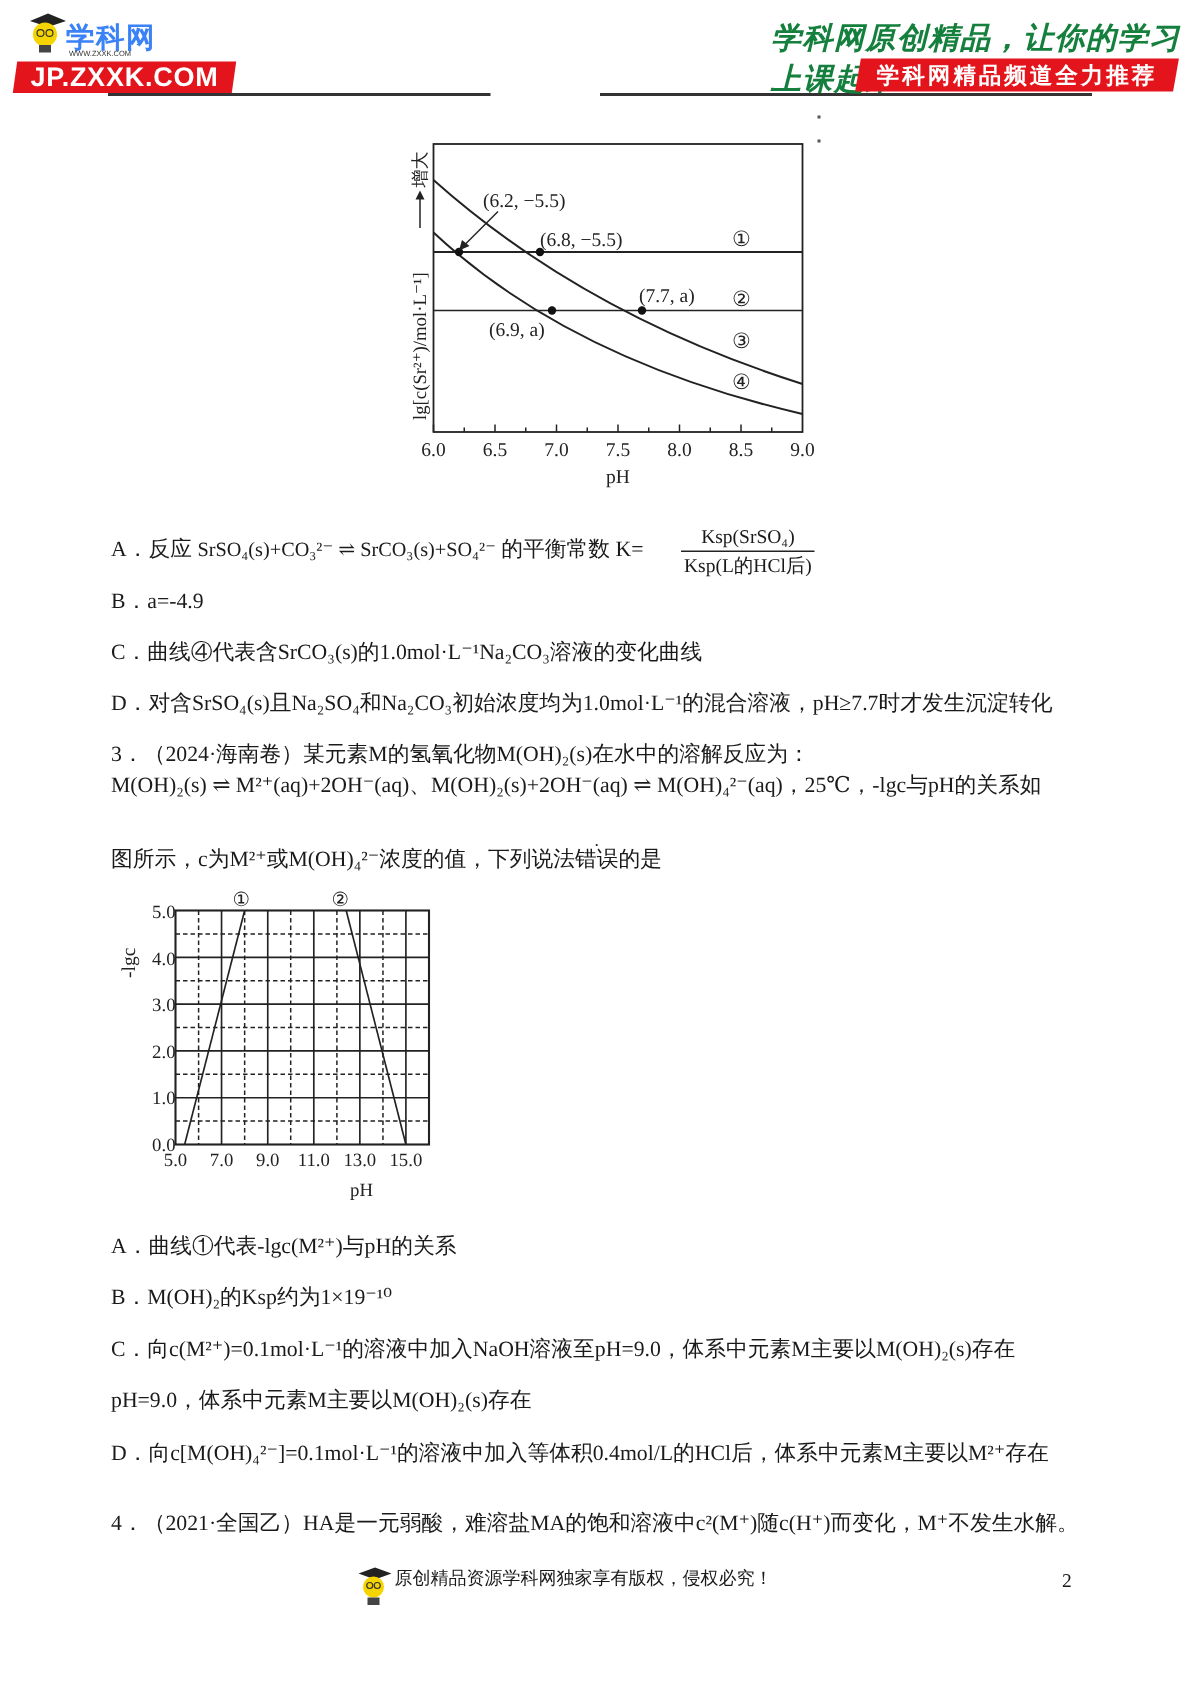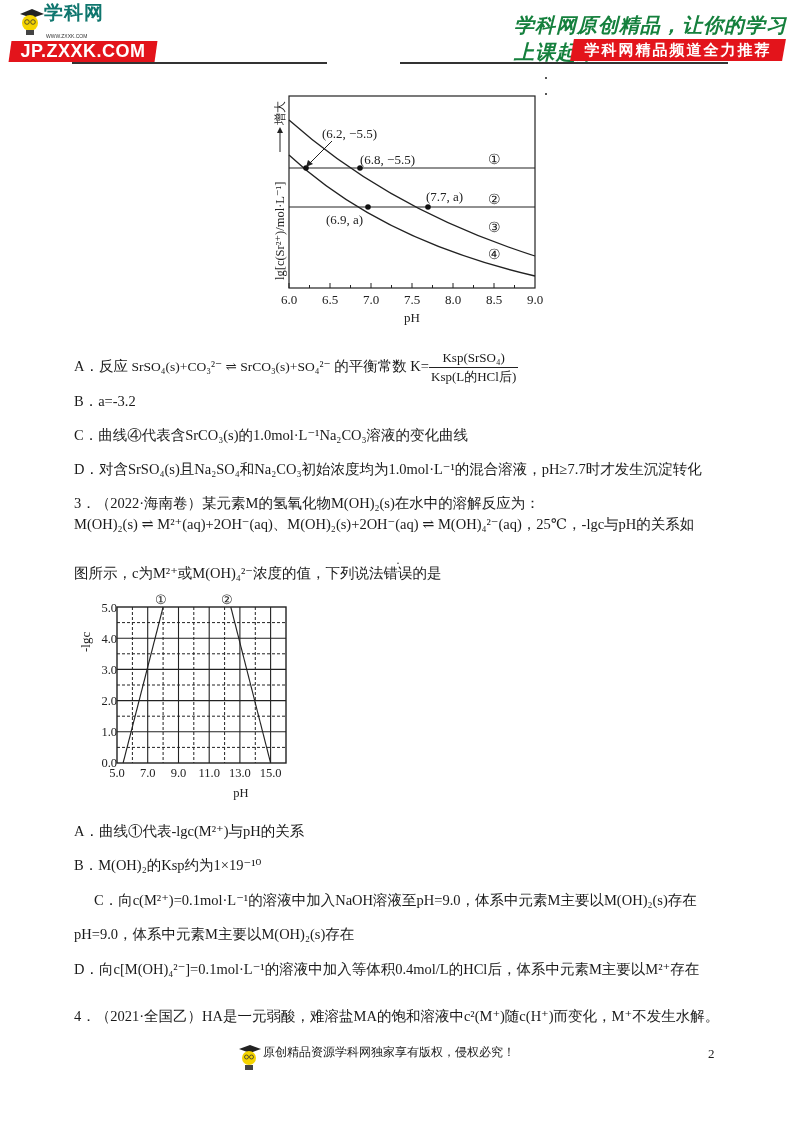--- a/index.html
+++ b/index.html
@@ -1,36 +1,36 @@
 <!DOCTYPE html>
 <html><head>
 <meta charset="utf-8">
 <style>
   html, body { margin:0; padding:0; background:#ffffff; }
   body { width:800px; height:1132px; position:relative; overflow:hidden;
          font-family:"Liberation Serif","DejaVu Serif",serif; color:#1a1a1a; }
   .abs { position:absolute; }
   
   .logo-mascot { left:18px; top:8px; width:26px; height:28px; }
-  .logo-cn { left:44px; top:0; font-family:"DejaVu Sans",sans-serif; font-weight:bold; font-size:19px; color:#0f766e; letter-spacing:1px; }
+  .logo-cn { left:44px; top:12px; font-family:"DejaVu Sans",sans-serif; font-weight:bold; font-size:19px; color:#3b82f6; letter-spacing:1px; }
   .logo-url { left:46px; top:33px; font-family:"Liberation Sans",sans-serif; font-size:5px; color:#333; }
   .logo-jp { left:10px; top:41px; width:146px; height:21px; background:#e3141b;
              transform:skewX(-8deg); }
   .logo-jp span { display:block; transform:skewX(8deg); color:#fff; font-family:"Liberation Sans",sans-serif;
              font-weight:bold; font-size:18px; line-height:21px; text-align:center; letter-spacing:0.5px; }
   .header-rule { left:72px; top:62px; width:255px; height:2px; background:#333; }
   .header-rule2 { left:400px; top:62px; width:328px; height:2px; background:#333; }
   .slogan { left:514px; top:12px; font-family:"DejaVu Serif",serif; font-style:italic; font-weight:bold; font-size:20px; color:#15803d; letter-spacing:1px; }
   .red-banner { left:572px; top:39px; width:212px; height:22px; background:#e3141b; transform:skewX(-10deg); }
   .red-banner span { display:block; transform:skewX(10deg); color:#fff; font-family:"DejaVu Sans",sans-serif;
              font-weight:bold; font-size:15px; line-height:22px; text-align:center; letter-spacing:2px; }
   .dot { width:1.5px; height:1.5px; background:#555; }
   
   .line { position:absolute; left:74px; font-size:14.5px; line-height:18px; white-space:nowrap; }
-  .frac { display:inline-block; vertical-align:middle; text-align:center; font-size:13px; }
+  .frac { display:inline-block; vertical-align:middle; text-align:center; font-size:13px;margin-left:25px; }
   .frac .num { display:block; border-bottom:1px solid #222; padding:0 2px; }
   .frac .den { display:block; padding:0 2px; }
   .emph-dot { position:relative;font-family:Liberation Serif, serif; }
   .emph-dot::after { content:"·"; position:absolute; left:50%; top:-11px; transform:translateX(-50%); font-size:12px; }
   svg text { font-family:"Liberation Serif","DejaVu Serif",serif; }
   .footer-text { left:263px; top:1044px; font-family:Liberation Mono, monospace; font-size:12px; }
   .page-num { left:708px; top:1046px; font-size:13px; }
 </style>
 </head>
 <body>
@@ -119,25 +119,25 @@
     <text x="27" y="0" font-size="12" fill="#222" font-family="DejaVu Serif, serif">增大</text>
   </g>
 </svg>
 
 <div class="line" style="top:349px;">
   <span>A．反应</span>
   <span style="font-size:13.5px;">SrSO₄(s)+CO₃²⁻ ⇌ SrCO₃(s)+SO₄²⁻</span>
   <span>的平衡常数</span>
   <span>K=</span><span class="frac"><span class="num">Ksp(SrSO₄)</span><span class="den">Ksp(L的HCl后)</span></span>
 </div>
-<div class="line" style="top:392px;">B．a=-3.2</div>
+<div class="line" style="top:392px;">B．a=-4.9</div>
 <div class="line" style="top:426px;">C．曲线④代表含SrCO₃(s)的1.0mol·L⁻¹Na₂CO₃溶液的变化曲线</div>
 <div class="line" style="top:460px;">D．对含SrSO₄(s)且Na₂SO₄和Na₂CO₃初始浓度均为1.0mol·L⁻¹的混合溶液，pH≥7.7时才发生沉淀转化</div>
 
-<div class="line" style="top:494px;">3．（2022·海南卷）某元素M的氢氧化物M(OH)₂(s)在水中的溶解反应为：</div>
+<div class="line" style="top:494px;">3．（2024·海南卷）某元素M的氢氧化物M(OH)₂(s)在水中的溶解反应为：</div>
 <div class="line" style="top:515px;">M(OH)₂(s) ⇌ M²⁺(aq)+2OH⁻(aq)、M(OH)₂(s)+2OH⁻(aq) ⇌ M(OH)₄²⁻(aq)，25℃，-lgc与pH的关系如</div>
 <div class="line" style="top:564px;">
   <span>图所示，c为M²⁺或M(OH)₄²⁻浓度的值，下列说法</span><span class="emph-dot">错误</span><span>的是</span>
 </div>
 
 <svg class="abs" style="left:75px;top:590px;" width="230" height="215">
 
   <g stroke="#222" stroke-width="1" stroke-dasharray="3,2">
     <line x1="57.4" y1="17" x2="57.4" y2="173"></line>
     <line x1="88.1" y1="17" x2="88.1" y2="173"></line>
@@ -187,21 +187,21 @@
     <text x="195.6" y="187">15.0</text>
     <text x="166" y="207">pH</text>
   </g>
   <g transform="translate(15,62) rotate(-90)">
     <text x="0" y="0" font-size="13" fill="#222">-lgc</text>
   </g>
 </svg>
 
 <div class="line" style="top:822px;">A．曲线①代表-lgc(M²⁺)与pH的关系</div>
 <div class="line" style="top:856px;">B．M(OH)₂的Ksp约为1×19⁻¹⁰</div>
-<div class="line" style="top:891px;margin-left:20px;">C．向c(M²⁺)=0.1mol·L⁻¹的溶液中加入NaOH溶液至pH=9.0，体系中元素M主要以M(OH)₂(s)存在</div>
+<div class="line" style="top:891px;">C．向c(M²⁺)=0.1mol·L⁻¹的溶液中加入NaOH溶液至pH=9.0，体系中元素M主要以M(OH)₂(s)存在</div>
 <div class="line" style="top:925px;">pH=9.0，体系中元素M主要以M(OH)₂(s)存在</div>
 <div class="line" style="top:960px;">D．向c[M(OH)₄²⁻]=0.1mol·L⁻¹的溶液中加入等体积0.4mol/L的HCl后，体系中元素M主要以M²⁺存在</div>
 
 <div class="line" style="top:996px;margin-top:11px;">4．（2021·全国乙）HA是一元弱酸，难溶盐MA的饱和溶液中c²(M⁺)随c(H⁺)而变化，M⁺不发生水解。</div>
 
 <div class="abs" style="left:238px;top:1044px;">
   <svg width="24" height="28" viewBox="0 0 24 28">
     <polygon points="1,5 12,1 23,5 12,9" fill="#222"></polygon>
     <circle cx="11" cy="14" r="7" fill="#f5d400"></circle>
     <circle cx="8.5" cy="13" r="2" fill="none" stroke="#333" stroke-width="0.8"></circle>

